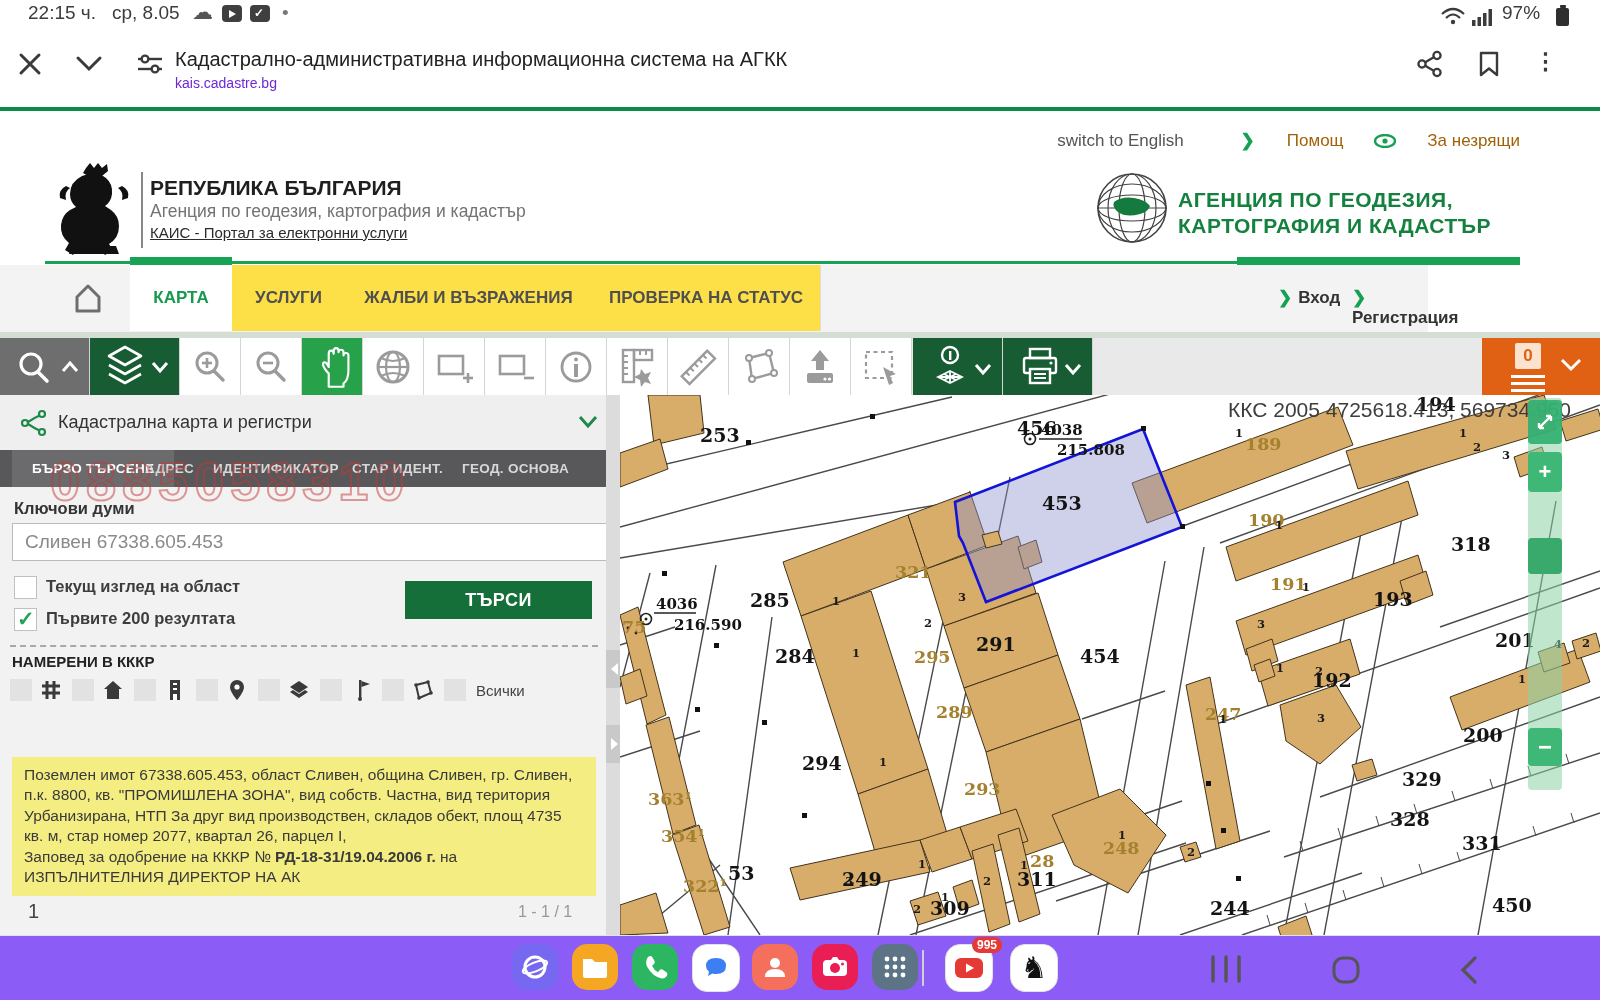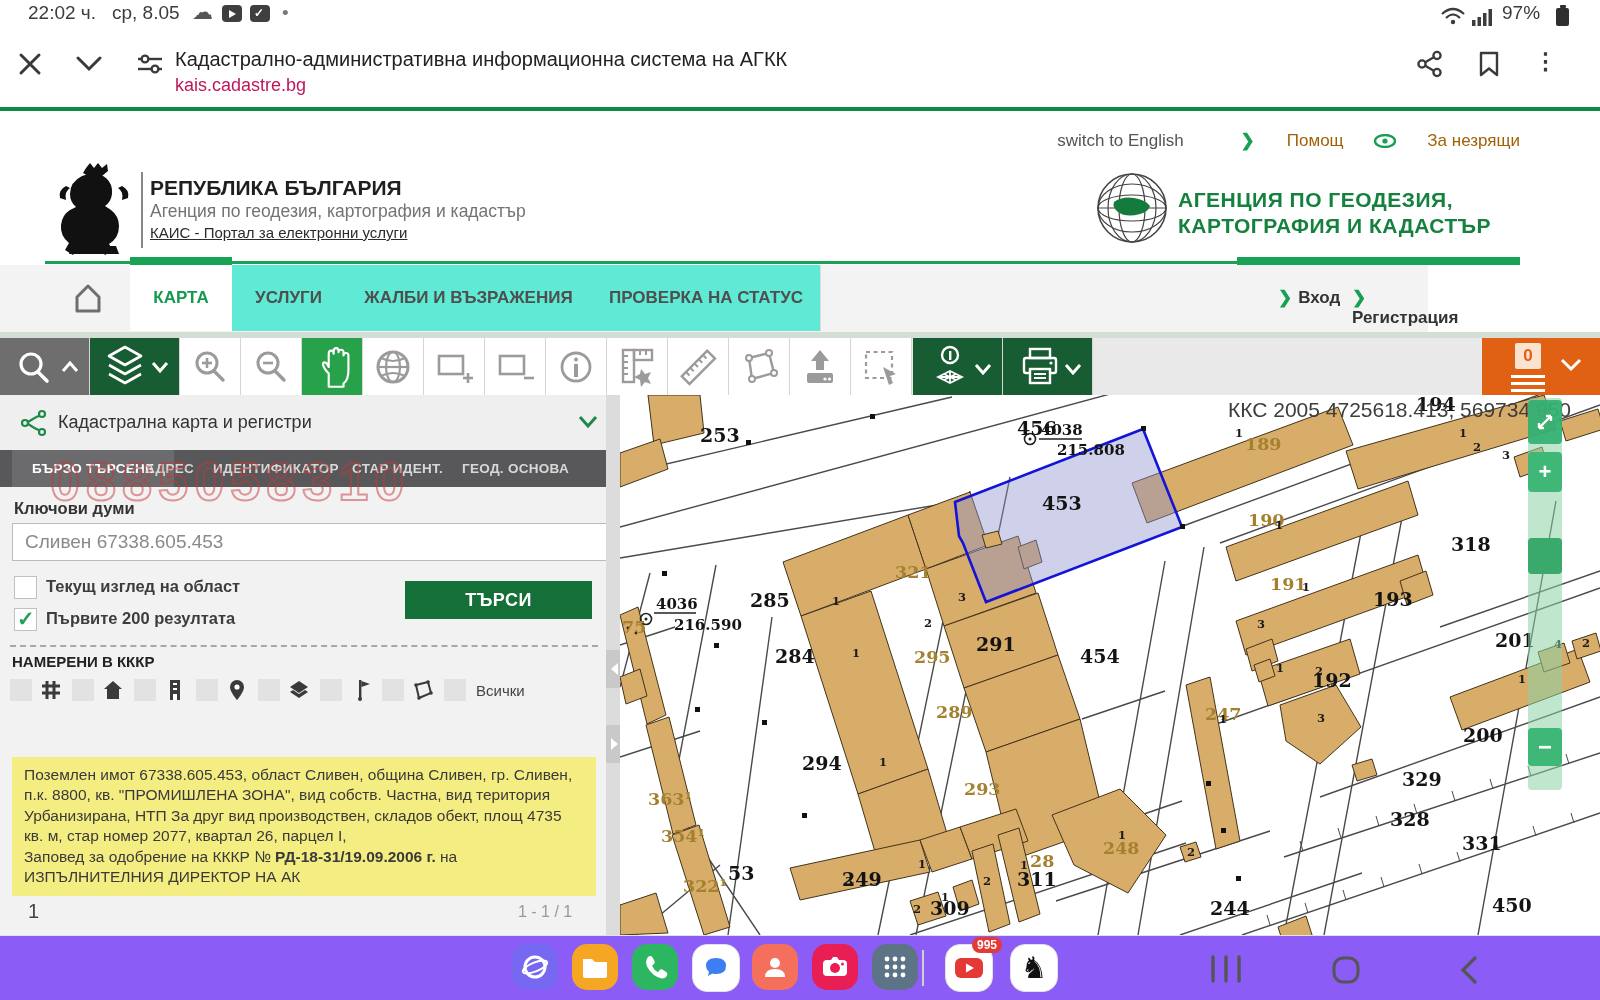--- a/index.html
+++ b/index.html
@@ -9,40 +9,40 @@
   .statusbar{left:0;top:0;width:1600px;height:30px;background:#fff;color:#3c3c3c;font-size:19px;}
   .sb-item{position:absolute;top:2px;}
   .mini-badge{position:absolute;top:5px;width:20px;height:17px;background:#3f3f3f;border-radius:4px;}
   .mini-badge .tri{position:absolute;left:7px;top:4.5px;width:0;height:0;border-left:7px solid #fff;border-top:4px solid transparent;border-bottom:4px solid transparent;}
   .mini-badge .chk{position:absolute;left:4px;top:1px;color:#fff;font-size:12px;font-weight:bold;}
   .battery{position:absolute;top:8px;width:13px;height:18px;background:#2f2f2f;border-radius:2px;}
   .battery:after{content:"";position:absolute;left:3.5px;top:-3px;width:6px;height:3px;background:#2f2f2f;border-radius:1px;}
   
   .browserbar{left:0;top:30px;width:1600px;height:77px;background:#fff;}
   .bb-title{left:175px;top:18px;font-size:20px;color:#222;}
-  .bb-url{left:175px;top:45px;font-size:18px;color:#be185d;}
+  .bb-url{left:175px;top:45px;font-size:14px;color:#6d28d9;}
   .green-rule{left:0;top:107px;width:1600px;height:4px;background:#0e8a46;}
   
   .hdr-links{top:130px;right:80px;font-size:17px;color:#4a4a4a;}
   .hdr-links span{margin-left:26px;}
   .glink{color:#a16207;}
   .garr{color:#16a052;font-weight:bold;margin-right:6px;}
   .gov-title{left:150px;top:176px;font-size:21px;font-weight:bold;color:#1f1f1f;}
   .gov-l1{left:150px;top:201px;font-size:17.5px;color:#737373;}
   .gov-l2{left:150px;top:224px;font-size:15px;color:#2b2b2b;text-decoration:underline;}
   .vline{left:141px;top:172px;width:2px;height:76px;background:#888;}
   .ag-l1{left:1178px;top:188px;font-size:21px;font-weight:bold;color:#15813f;letter-spacing:.5px;}
   .ag-l2{left:1178px;top:214px;font-size:21px;font-weight:bold;color:#15813f;letter-spacing:.5px;}
   
   .navbar{left:0;top:265px;width:1428px;height:67px;background:#f3f3f3;border-bottom:1px solid #d7d7d7;}
   .nav-thin{position:absolute;left:45px;top:-4px;width:1475px;height:3px;background:#17a254;}
   .nav-active-ind{position:absolute;left:130px;top:-8px;width:102px;height:8px;background:#17a254;}
   .nav-active-ind:after{content:"";position:absolute;left:41px;top:8px;border-left:10px solid transparent;border-right:10px solid transparent;border-top:10px solid #17a254;}
   .nav-right-ind{position:absolute;left:1237px;top:-8px;width:283px;height:8px;background:#17a254;}
-  .nav-tab{position:absolute;top:0;height:66px;display:flex;align-items:center;justify-content:center;font-size:17px;font-weight:bold;color:#4f4f4f;border-right:1px solid #ddd;background:#5eead4;}
+  .nav-tab{position:absolute;top:0;height:66px;display:flex;align-items:center;justify-content:center;font-size:17px;font-weight:bold;color:#4f4f4f;border-right:1px solid #ddd;background:#fde047;}
   .nav-tab.active{background:#fff;color:#169a4e;}
   .nav-auth{position:absolute;top:22px;font-size:17px;font-weight:bold;color:#333;}
   
   .toolstrip{left:0;top:332px;width:1600px;height:63px;background:#e9e9e9;}
   .toolstrip .sage{position:absolute;left:0;top:0;width:1600px;height:6px;background:#d5ded4;}
   .tbtn{position:absolute;top:6px;height:57px;background:#fff;border-right:1px solid #d5d5d5;display:flex;align-items:center;justify-content:center;}
   .tbtn.dkgray{background:#6e6e6e;}
   .tbtn.dkgreen{background:#175c33;}
   .tbtn.green{background:#27a24b;}
   .tbtn.orange{background:#e06114;border-right:none;}
@@ -104,21 +104,21 @@
   .dock-div{position:absolute;left:922px;top:14px;width:2px;height:36px;background:#cfcfcf;}
   .yt-badge{position:absolute;right:-10px;top:-8px;background:#e53935;color:#fff;font-size:12px;font-weight:bold;border-radius:9px;padding:1px 5px;}
   .nav3{position:absolute;top:18px;color:#555;}
 </style>
 </head>
 <body>
 
 <div id="canvas">
 
   <div class="abs statusbar">
-    <span class="sb-item" style="left:28px;">22:02 ч.</span>
+    <span class="sb-item" style="left:28px;">22:15 ч.</span>
     <span class="sb-item" style="left:112px;">ср, 8.05</span>
     <span class="sb-item" style="left:192px;top:0;font-size:21px;color:#555;">☁</span>
     <span class="mini-badge" style="left:222px;">
         <span class="tri"></span>
       </span>
     <span class="mini-badge" style="left:250px;">
         <span class="chk">✓</span>
       </span>
     <span class="sb-item" style="left:282px;color:#777;">•</span>
     <svg class="abs" style="left:1440px;top:6px;" width="26" height="20" viewBox="0 0 26 20">
@@ -441,21 +441,21 @@
           </svg>
       </span>
       <span class="yellow-sq ybg2">
         <svg width="24" height="24" viewBox="0 0 24 24">
             <path d="M12 2 V22 M2 12 H22" stroke="#3a3a3a" stroke-width="4"></path>
           </svg>
       </span>
     </div>
     <div class="abs detail-block">
       <div>Поземлен имот 67338.605.453, област Сливен, община Сливен, гр. Сливен, п.к. 8800, кв. "ПРОМИШЛЕНА ЗОНА", вид собств. Частна, вид територия Урбанизирана, НТП За друг вид производствен, складов обект, площ 4735 кв. м, стар номер 2077, квартал 26, парцел I,</div>
-      <div><span>Заповед за одобрение на КККР № </span><b>РД-18-31/19.09.2006 г.</b><span> на ИЗПЪЛНИТЕЛНИЯ ДИРЕКТОР НА АК</span></div>
+      <div><span>Заповед за одобрение на КККР № </span><b>РД-18-31/19.04.2006 г.</b><span> на ИЗПЪЛНИТЕЛНИЯ ДИРЕКТОР НА АК</span></div>
     </div>
     <div class="abs pg-num">1</div>
     <div class="abs pg-info">1 - 1 / 1</div>
   </div>
 
   <div class="abs gutter">
     <div class="g-arrow" style="top:255px;">
         <span class="tri-l"></span>
       </div>
     <div class="g-arrow" style="top:330px;">

